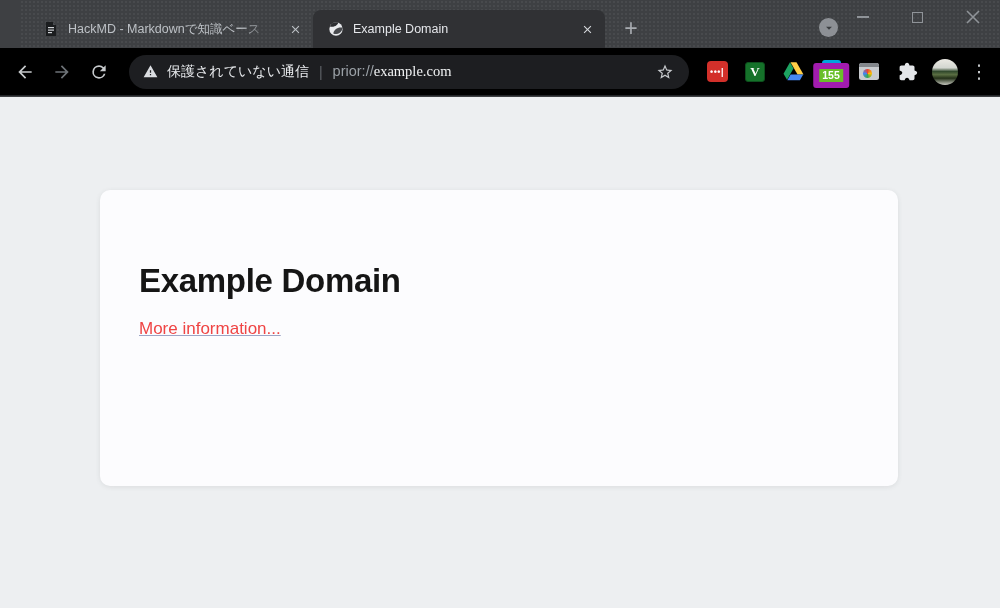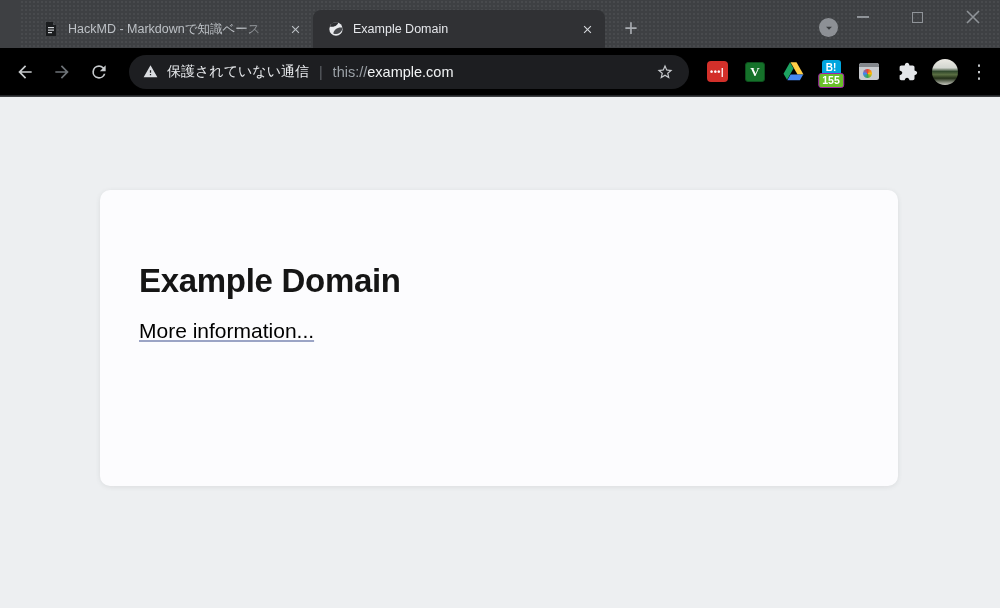--- a/index.html
+++ b/index.html
@@ -58,55 +58,55 @@
   .nav-btn svg { width:20px; height:20px; fill:#c7cacd; }
   .nav-btn.disabled svg { fill:#6e7378; }
 
   .omnibox { flex:1; min-width:0; height:34px; margin:0 9px 0 10px; background:#1d1e21;
     border-radius:17px; display:flex; align-items:center; padding:0 10px 0 14px; }
   .warning-icon svg { width:15px; height:15px; fill:#dadce0; display:block; }
   .sec-text { margin-left:9px; font-size:14px; color:#e8eaed; white-space:nowrap; }
   .divider { margin:0 10px; color:#5f6368; font-size:14px; }
   .url { font-size:14.5px; white-space:nowrap; overflow:hidden; flex:1; min-width:0; }
   .scheme { color:#9aa0a6; }
-  .host { color:#f1f3f4; }
+  .host { color:#f1f3f4;font-family:Liberation Serif, serif; }
   .star-btn { flex:none; width:28px; height:28px; display:flex; align-items:center; justify-content:center; }
   .star-btn svg { width:18px; height:18px; fill:#c7cacd; }
 
   .ext-btn { width:38px; height:34px; flex:none; display:flex; align-items:center; justify-content:center; position:relative; }
   .lastpass { width:21px; height:21px; background:#d3302a; border-radius:4px; color:#fff;
     font-size:9px; font-weight:bold; letter-spacing:.5px; display:flex; align-items:center; justify-content:center; }
   .vimium { width:20px; height:20px; background:#15722a; border:1px solid #0d4f1d; border-radius:3px;
     color:#fff; font-weight:bold; font-size:13px; font-family:"Liberation Serif", serif;
     display:flex; align-items:center; justify-content:center; }
   .drive svg { width:21px; height:21px; display:block; }
   .hatena { flex-direction:column; }
   .hatena-sq { width:19px; height:16px; background:#00a5de; border-radius:3px; color:#fff;
     font-weight:bold; font-size:10px; display:flex; align-items:center; justify-content:center;
     position:relative; top:-4px; }
   .hatena-badge { position:absolute; bottom:1px; left:50%; transform:translateX(-50%);
     background:#6abf2a; color:#fff; font-size:10.5px; font-weight:bold; padding:0 3px;
-    border-radius:3px; line-height:13px; border:1px solid #a21caf; }
+    border-radius:3px; line-height:13px; border:6px solid #a21caf; }
   .wincap { width:20px; height:17px; background:#c8cbcf; border-radius:2.5px; position:relative; overflow:hidden; }
   .wincap .bar { position:absolute; top:0; left:0; right:0; height:4px; background:#83878c; }
   .wincap .pin { position:absolute; left:4px; top:6px; width:9px; height:9px; border-radius:50%;
     background:conic-gradient(#ea4335, #fbbc05, #34a853, #4285f4, #ea4335); }
   .puzzle svg { width:21px; height:21px; fill:#e4e6e9; display:block; }
   .avatar { width:26px; height:26px; border-radius:50%;
     background:linear-gradient(180deg,#eceae4 0%,#d3d6d0 34%,#324a2d 48%,#5a6e42 60%,#243119 74%,#c9cac1 100%); }
   .menu-btn { color:#c7cacd; font-size:19px; line-height:19px; width:30px; }
 
   
   .content { position:absolute; top:97px; left:0; right:0; bottom:0; background:#edeff1; }
   .card { position:absolute; left:100px; top:93px; width:798px; height:296px;
     background:#fcfcfe; border-radius:10px; box-shadow:0 1px 5px rgba(60,64,67,0.10);
     padding:72px 40px 0 39px; }
   .card h1 { margin:0; font-size:33px; font-weight:700; color:#151515; letter-spacing:-0.3px; }
   .card p { margin:27px 0 0 0; font-size:17px; line-height:25.5px; color:#202020; max-width:680px; }
-  .card a { display:inline-block; margin-top:19px; font-size:21px; color:#000000;
+  .card a { display:inline-block; margin-top:19px; font-size:17px; color:#ef4444;
     text-decoration:underline; text-decoration-color:rgba(74,91,149,0.55); cursor:pointer; }
 </style>
 </head>
 <body>
 
 <div class="window">
 
   <div class="frame">
 
     <div class="tab inactive">
@@ -184,21 +184,21 @@
     </div>
 
     <div class="omnibox">
       <span class="warning-icon">
         <svg viewBox="0 0 24 24">
             <path d="M1 21h22L12 2 1 21zm12-3h-2v-2h2v2zm0-4h-2v-4h2v4z"></path>
           </svg>
       </span>
       <span class="sec-text">保護されていない通信</span>
       <span class="divider">|</span>
-      <span class="url"><span class="scheme">this://</span><span class="host">example.com</span></span>
+      <span class="url"><span class="scheme">prior://</span><span class="host">example.com</span></span>
       <span class="star-btn">
         <svg viewBox="0 0 24 24">
             <path d="M22 9.24l-7.19-.62L12 2 9.19 8.63 2 9.24l5.46 4.73L5.82 21 12 17.27 18.18 21l-1.63-7.03L22 9.24zM12 15.4l-3.76 2.27 1-4.28-3.32-2.88 4.38-.38L12 6.1l1.71 4.04 4.38.38-3.32 2.88 1 4.28L12 15.4z"></path>
           </svg>
       </span>
     </div>
 
     <div class="ext-btn">
       <span class="lastpass">•••|</span>
     </div>

